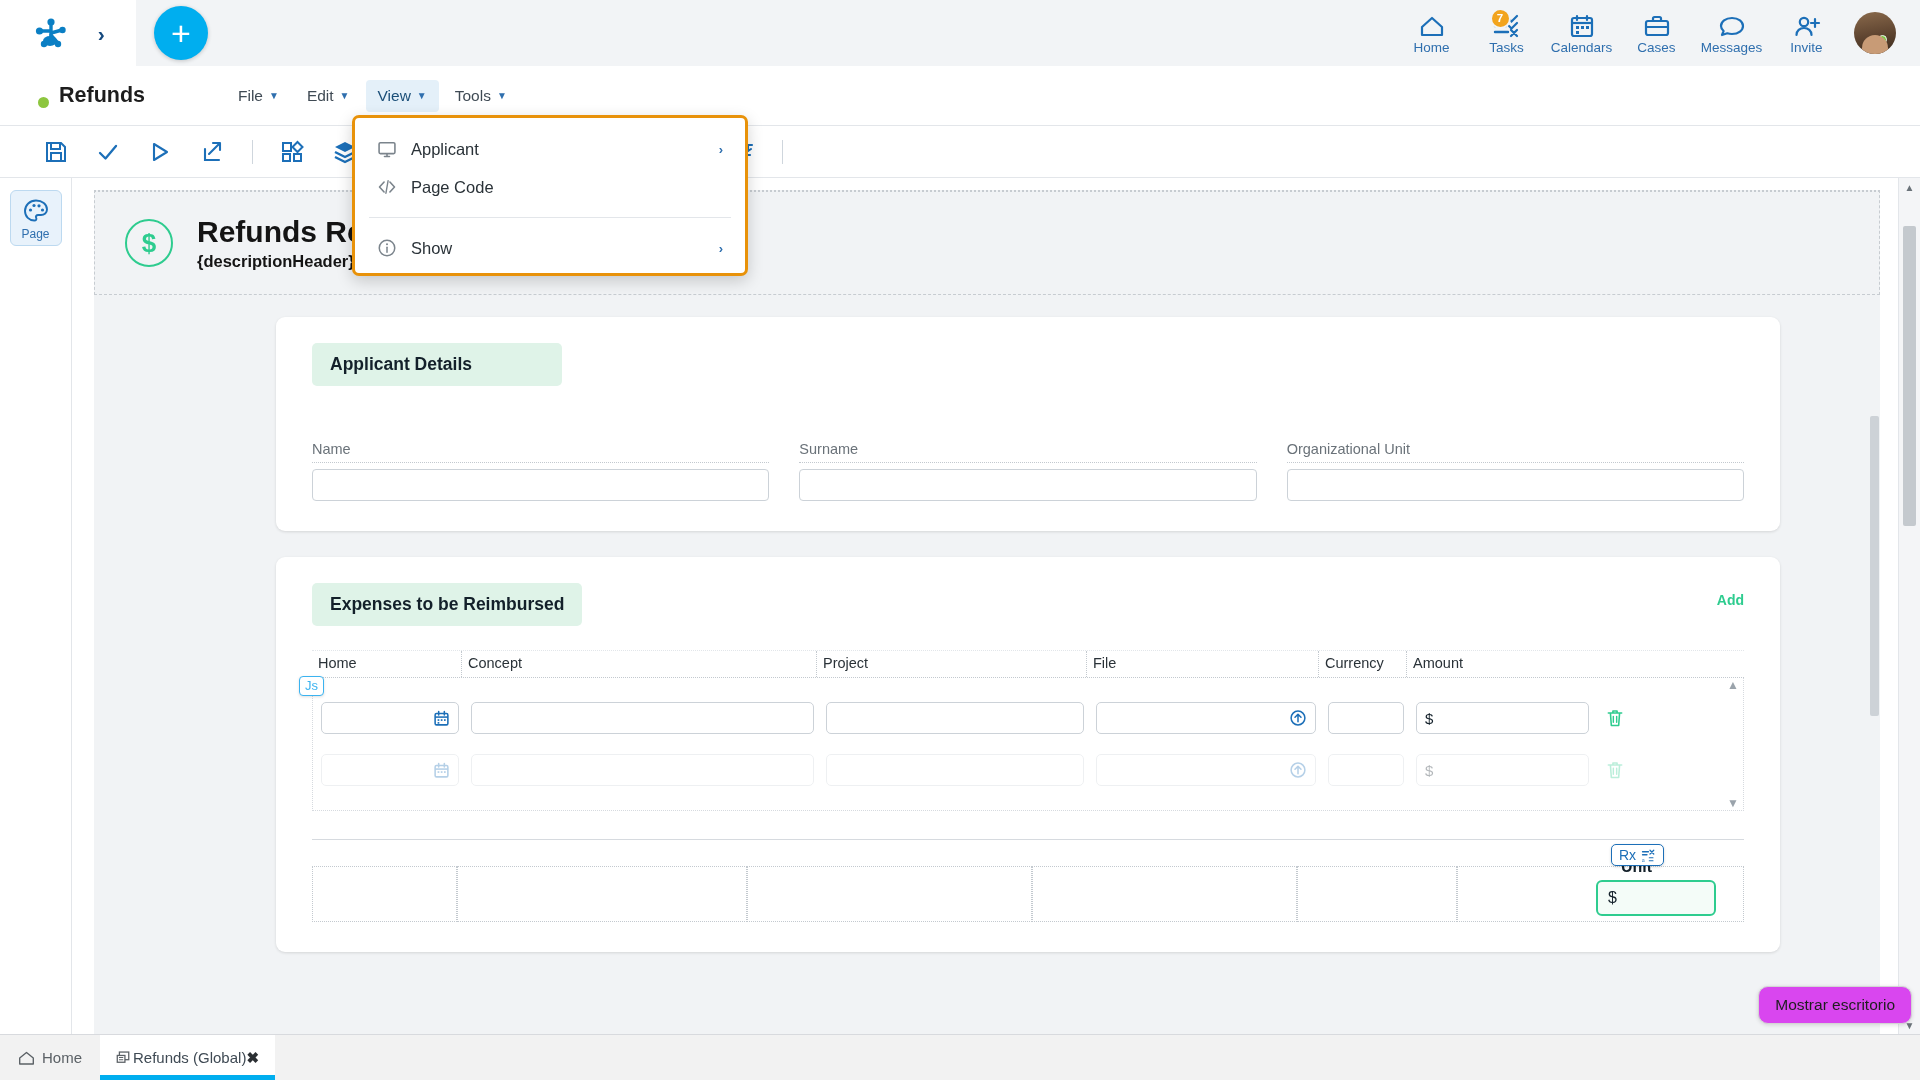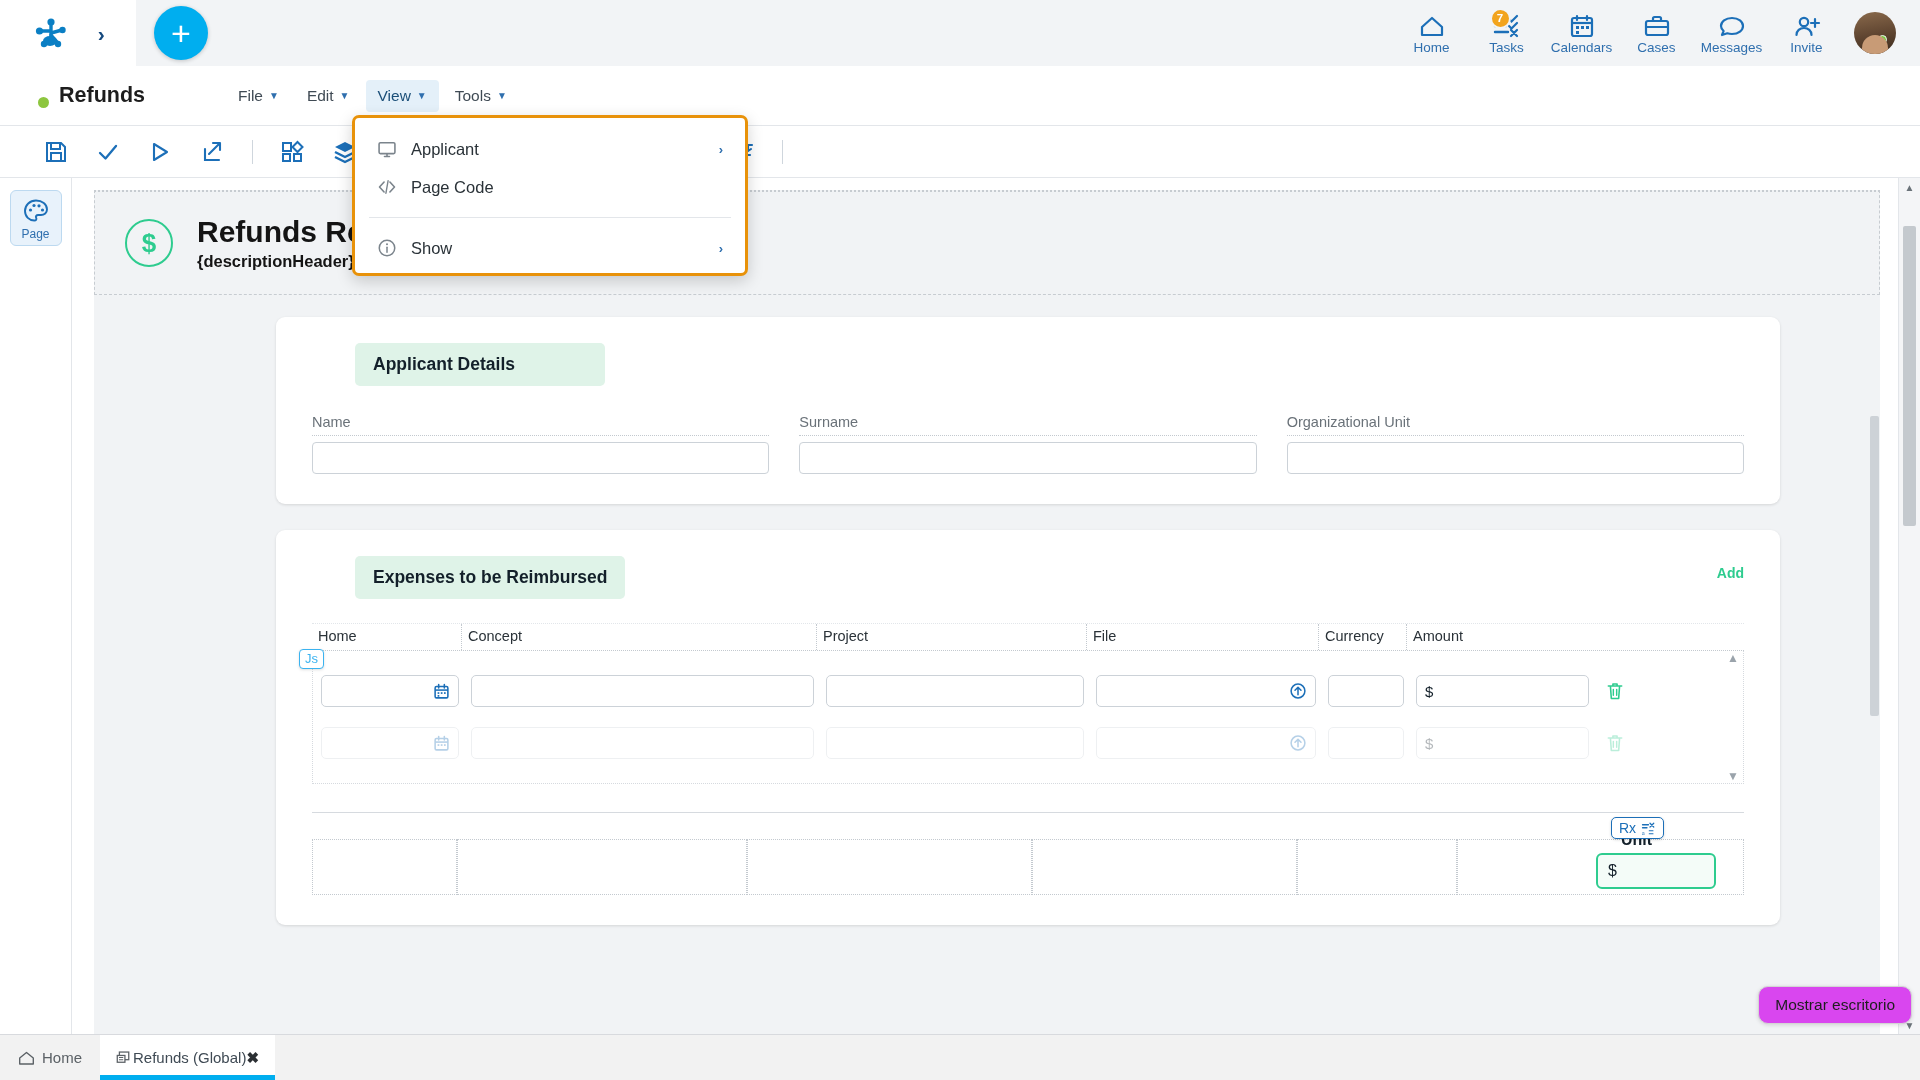--- a/index.html
+++ b/index.html
@@ -139,27 +139,28 @@
   .head-title { font-size: 30px; font-weight: 700; color: #141414; line-height: 1.15; }
   .head-sub { font-size: 16.5px; font-weight: 700; color: #141414; margin-top: 2px; }
 
   .card {
     background: #fff; border-radius: 9px; margin: 22px 100px 0 182px;
     box-shadow: 0 1px 3px rgba(0,0,0,.12); padding: 26px 36px 30px;
   }
   .sec-title {
     display: inline-block; background: #dff3e8; color: #13202a;
     font-size: 17.5px; font-weight: 700; padding: 11px 18px;
-    border-radius: 5px; min-width: 250px; margin-left: 43px;
+    border-radius: 5px; min-width: 250px;
   }
   .field-row { display: flex; gap: 30px; margin-top: 28px; }
   .field { flex: 1; }
   .field-label {
     font-size: 14.5px; color: #6a7279; padding-bottom: 5px;
     border-bottom: 1px dotted #c3c9cf;
+    margin-top: 27px;
   }
   .field-input {
     height: 32px; border: 1px solid #ccd2d8; border-radius: 4px;
     background: #fff; margin-top: 6px;
   }
 
   
   .exp-head { display: flex; align-items: flex-start; justify-content: space-between; }
   .add-link { color: #2ecc8f; font-size: 14px; font-weight: 600; cursor: pointer; padding-top: 9px; }
   .grid-wrap { margin-top: 24px; position: relative; }

